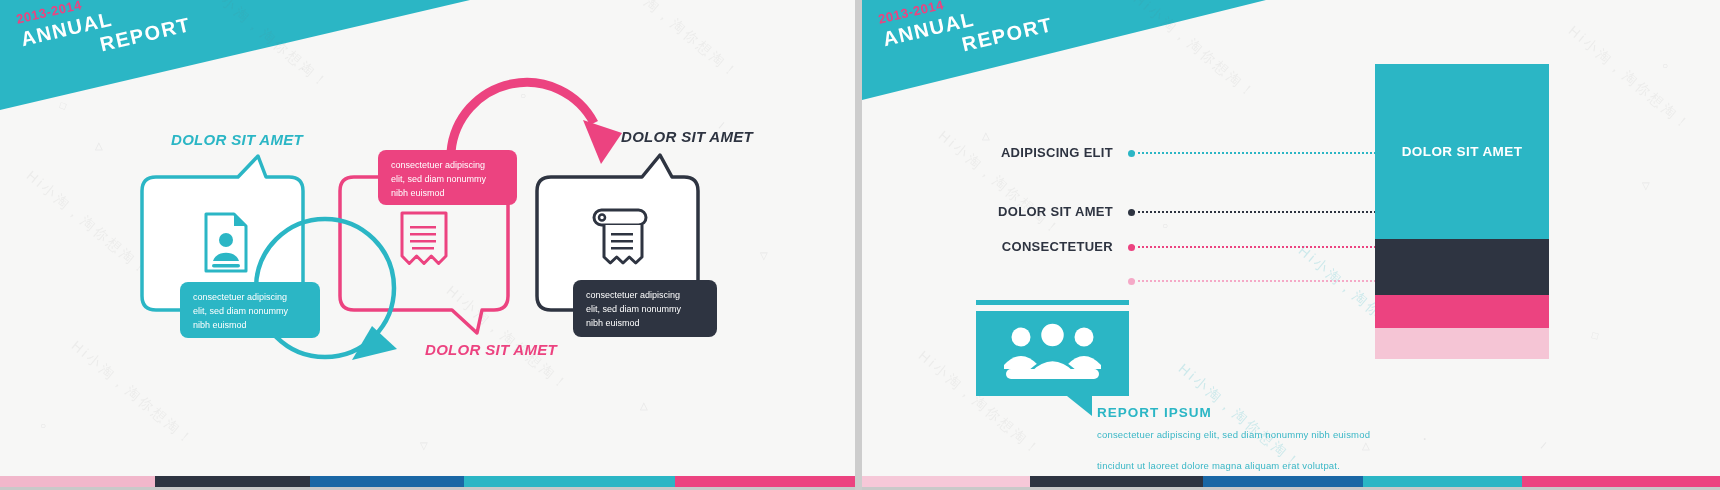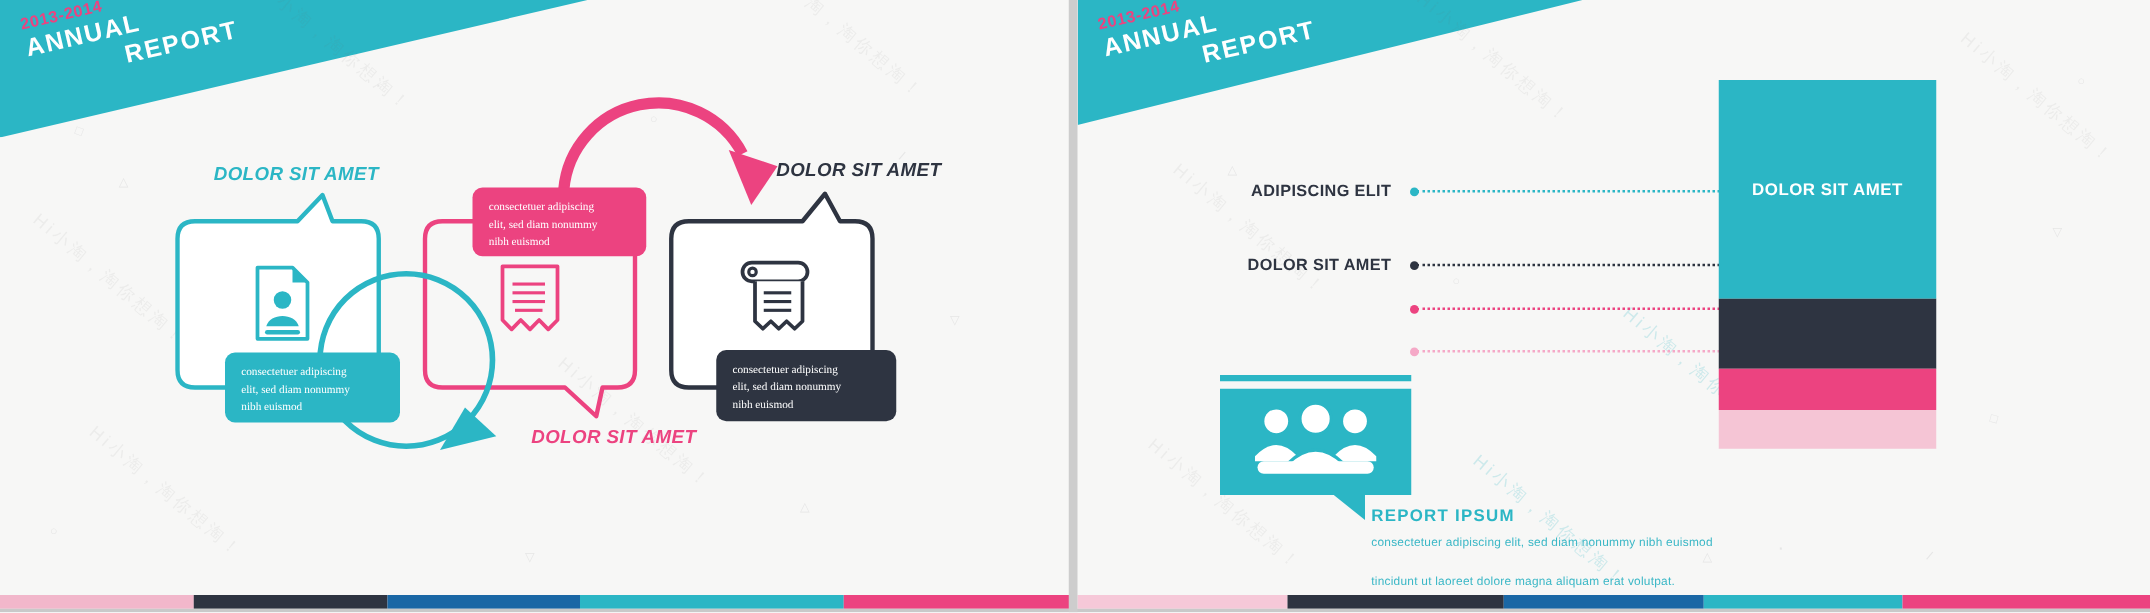--- a/index.html
+++ b/index.html
@@ -19,21 +19,21 @@
   .band-t2{color:#fff;font-size:20px;font-weight:bold;letter-spacing:1.5px;margin-top:3px;margin-left:76px;}
 
   
   .amet{position:absolute;font-size:15px;font-weight:bold;font-style:italic;letter-spacing:.3px;white-space:nowrap;}
   .amet-teal{color:#2bb6c5;}
   .amet-dark{color:#2e3441;}
   .amet-pink{color:#ec4380;}
 
   
   .note{position:absolute;border-radius:8px;color:#fff;font-size:9px;line-height:1.55;
-        padding:9px 8px 0 13px;white-space:pre-line;box-sizing:border-box;font-family:Liberation Serif, serif;}
+        padding:9px 8px 0 13px;white-space:pre-line;box-sizing:border-box;}
   .note-teal{background:#2bb6c5;}
   .note-pink{background:#ec4380;}
   .note-dark{background:#2e3441;}
 
   svg{position:absolute;left:0;top:0;}
 
   
   .row-label{position:absolute;left:0;width:251px;text-align:right;font-size:13px;font-weight:bold;
              color:#2e3441;letter-spacing:.3px;white-space:nowrap;}
   .row-line{position:absolute;left:271px;width:247px;border-top:2px dotted;}
@@ -188,20 +188,21 @@
     <div class="row-label" style="top:145px;">ADIPISCING ELIT</div>
     <div class="row-line c-teal" style="top:152px;"></div>
     <span class="dot c-teal" style="left:266px;top:149.5px;width:7px;height:7px;"></span>
     <span class="dot c-teal" style="left:514px;top:148.5px;width:9px;height:9px;"></span>
 
     <div class="row-label" style="top:204px;">DOLOR SIT AMET</div>
     <div class="row-line c-dark" style="top:211px;"></div>
     <span class="dot c-dark" style="left:266px;top:208.5px;width:7px;height:7px;"></span>
     <span class="dot c-dark" style="left:514px;top:207.5px;width:9px;height:9px;"></span>
 
+    <div class="row-label" style="top:239px;">CONSECTETUER</div>
     <div class="row-line c-pink" style="top:246px;"></div>
     <span class="dot c-pink" style="left:266px;top:243.5px;width:7px;height:7px;"></span>
     <span class="dot c-pink" style="left:514px;top:242.5px;width:9px;height:9px;"></span>
 
     <div class="row-line c-lpink" style="top:280px;"></div>
     <span class="dot c-lpink" style="left:266px;top:277.5px;width:7px;height:7px;"></span>
     <span class="dot c-lpink" style="left:514px;top:276.5px;width:9px;height:9px;"></span>
 
     <div class="bar">
       <div class="bar-seg bar-label" style="height:175px;background:#2bb6c5;">DOLOR SIT AMET</div>

